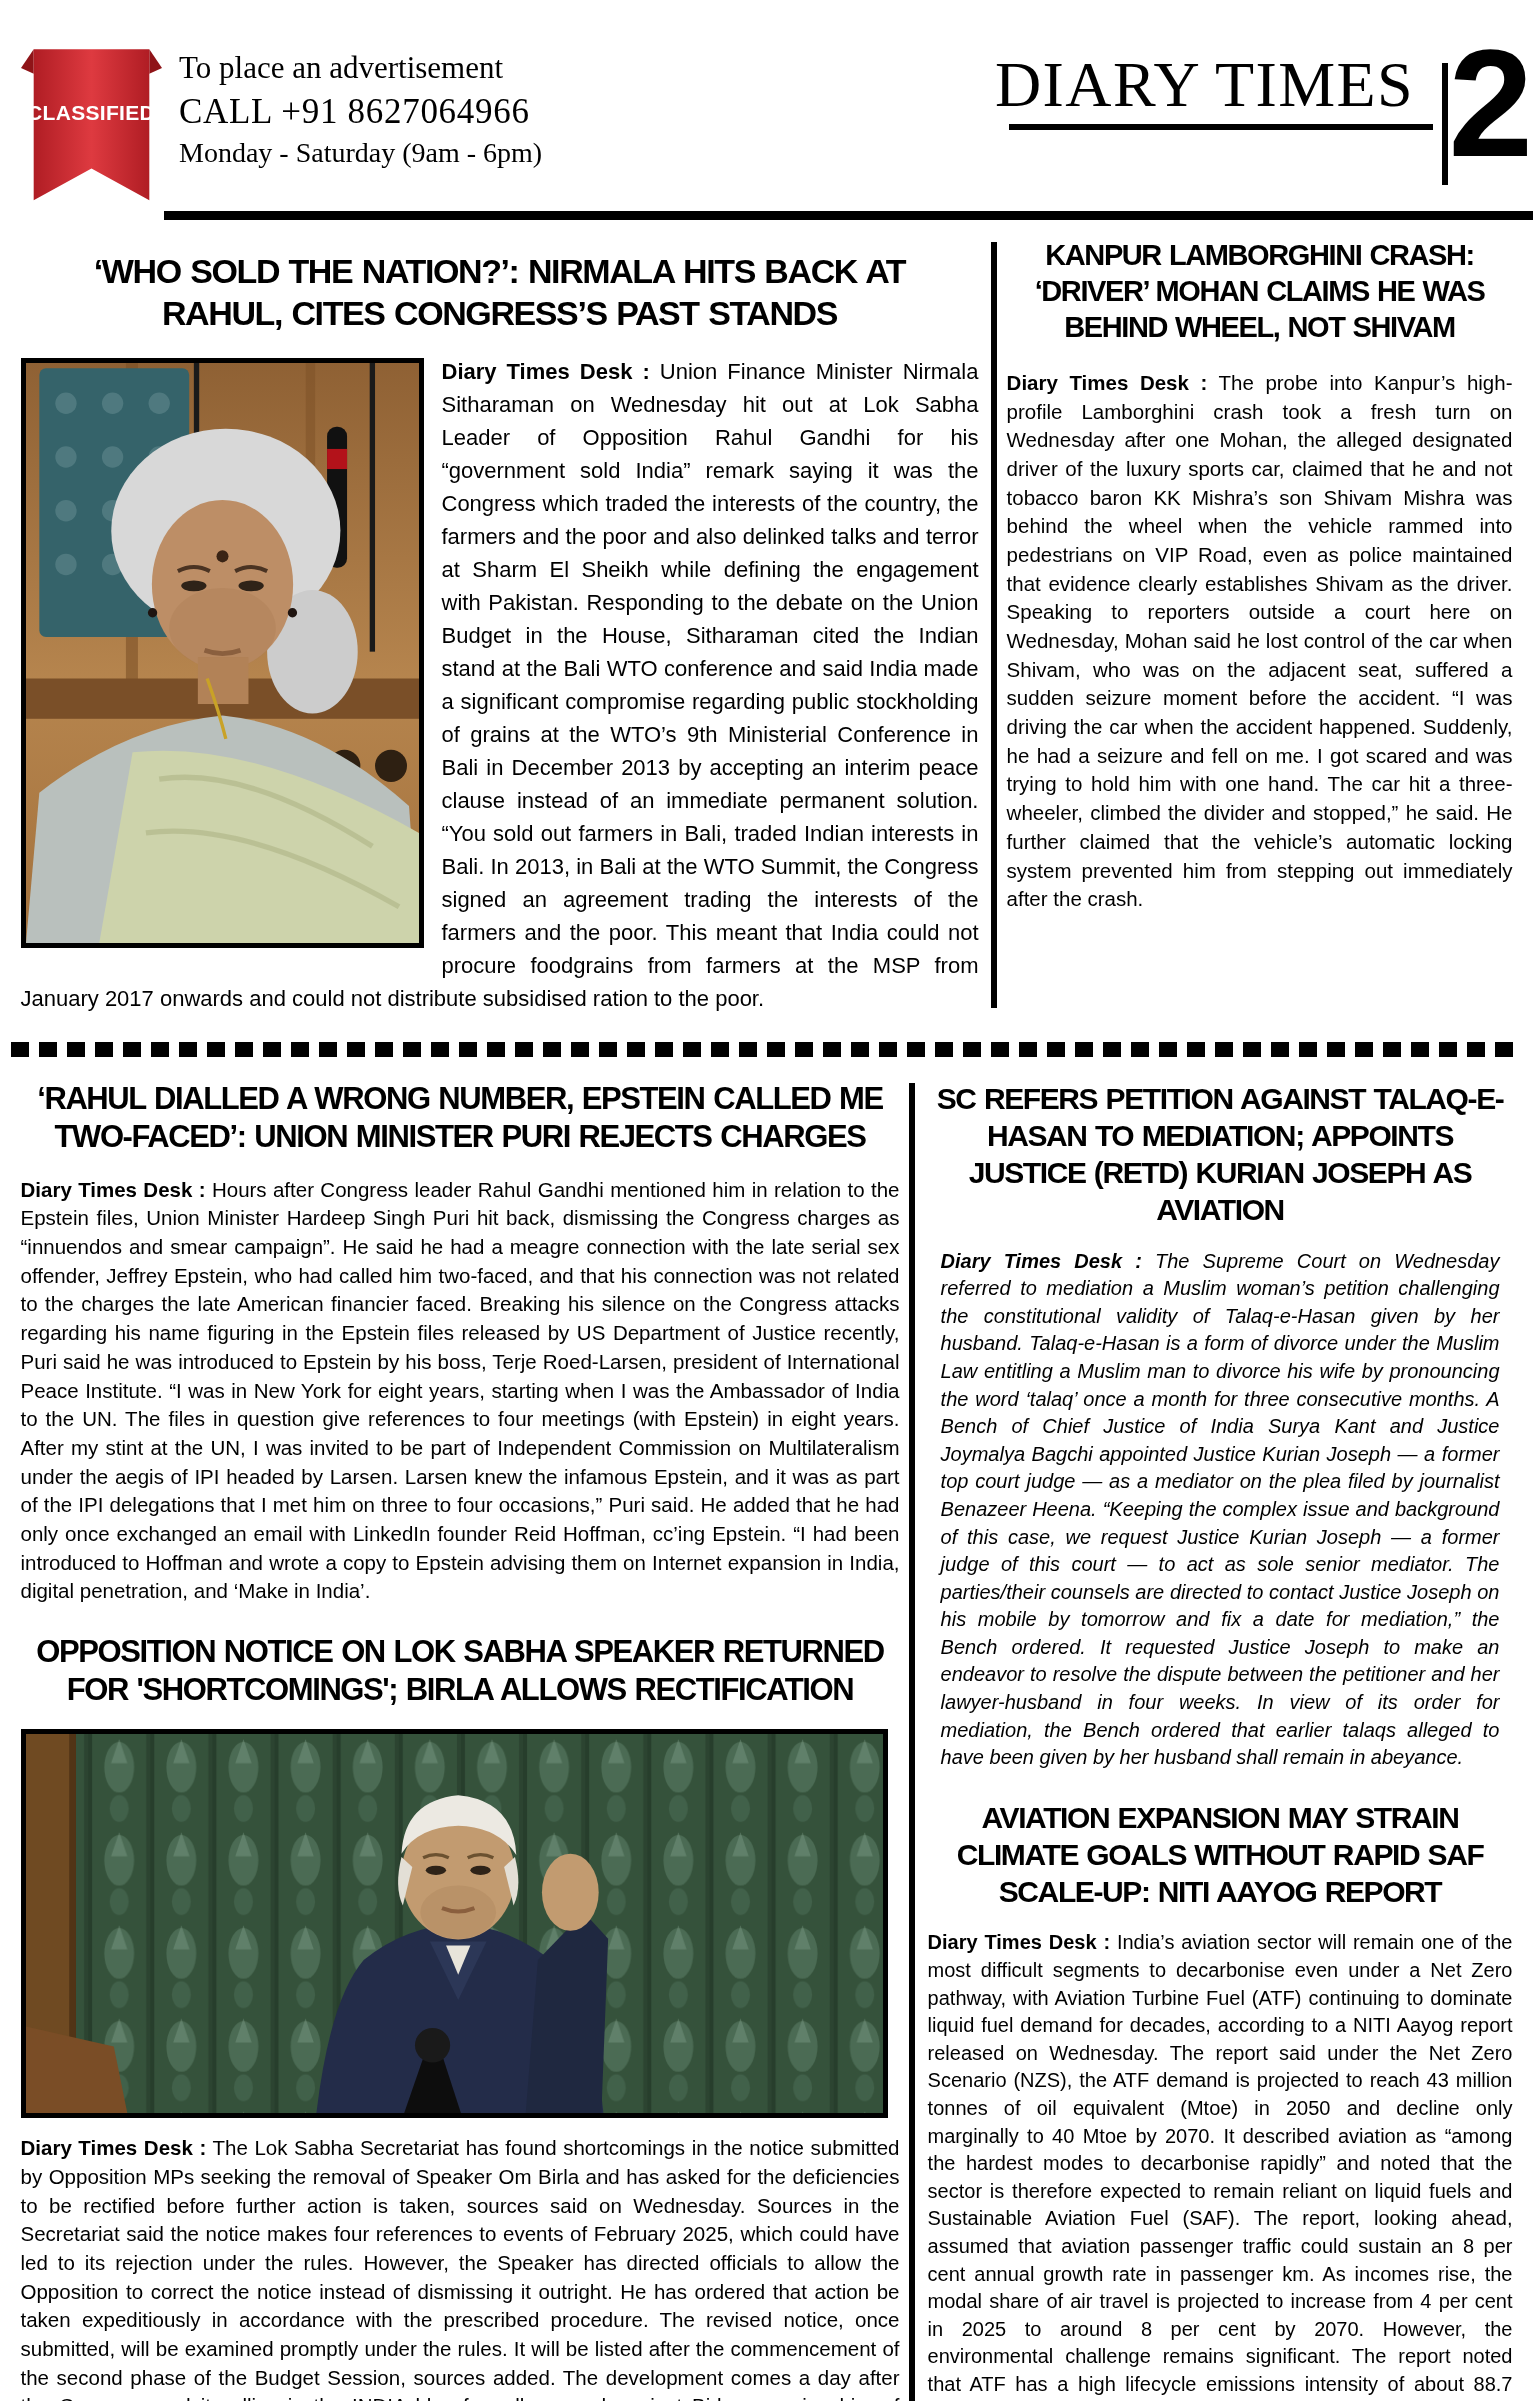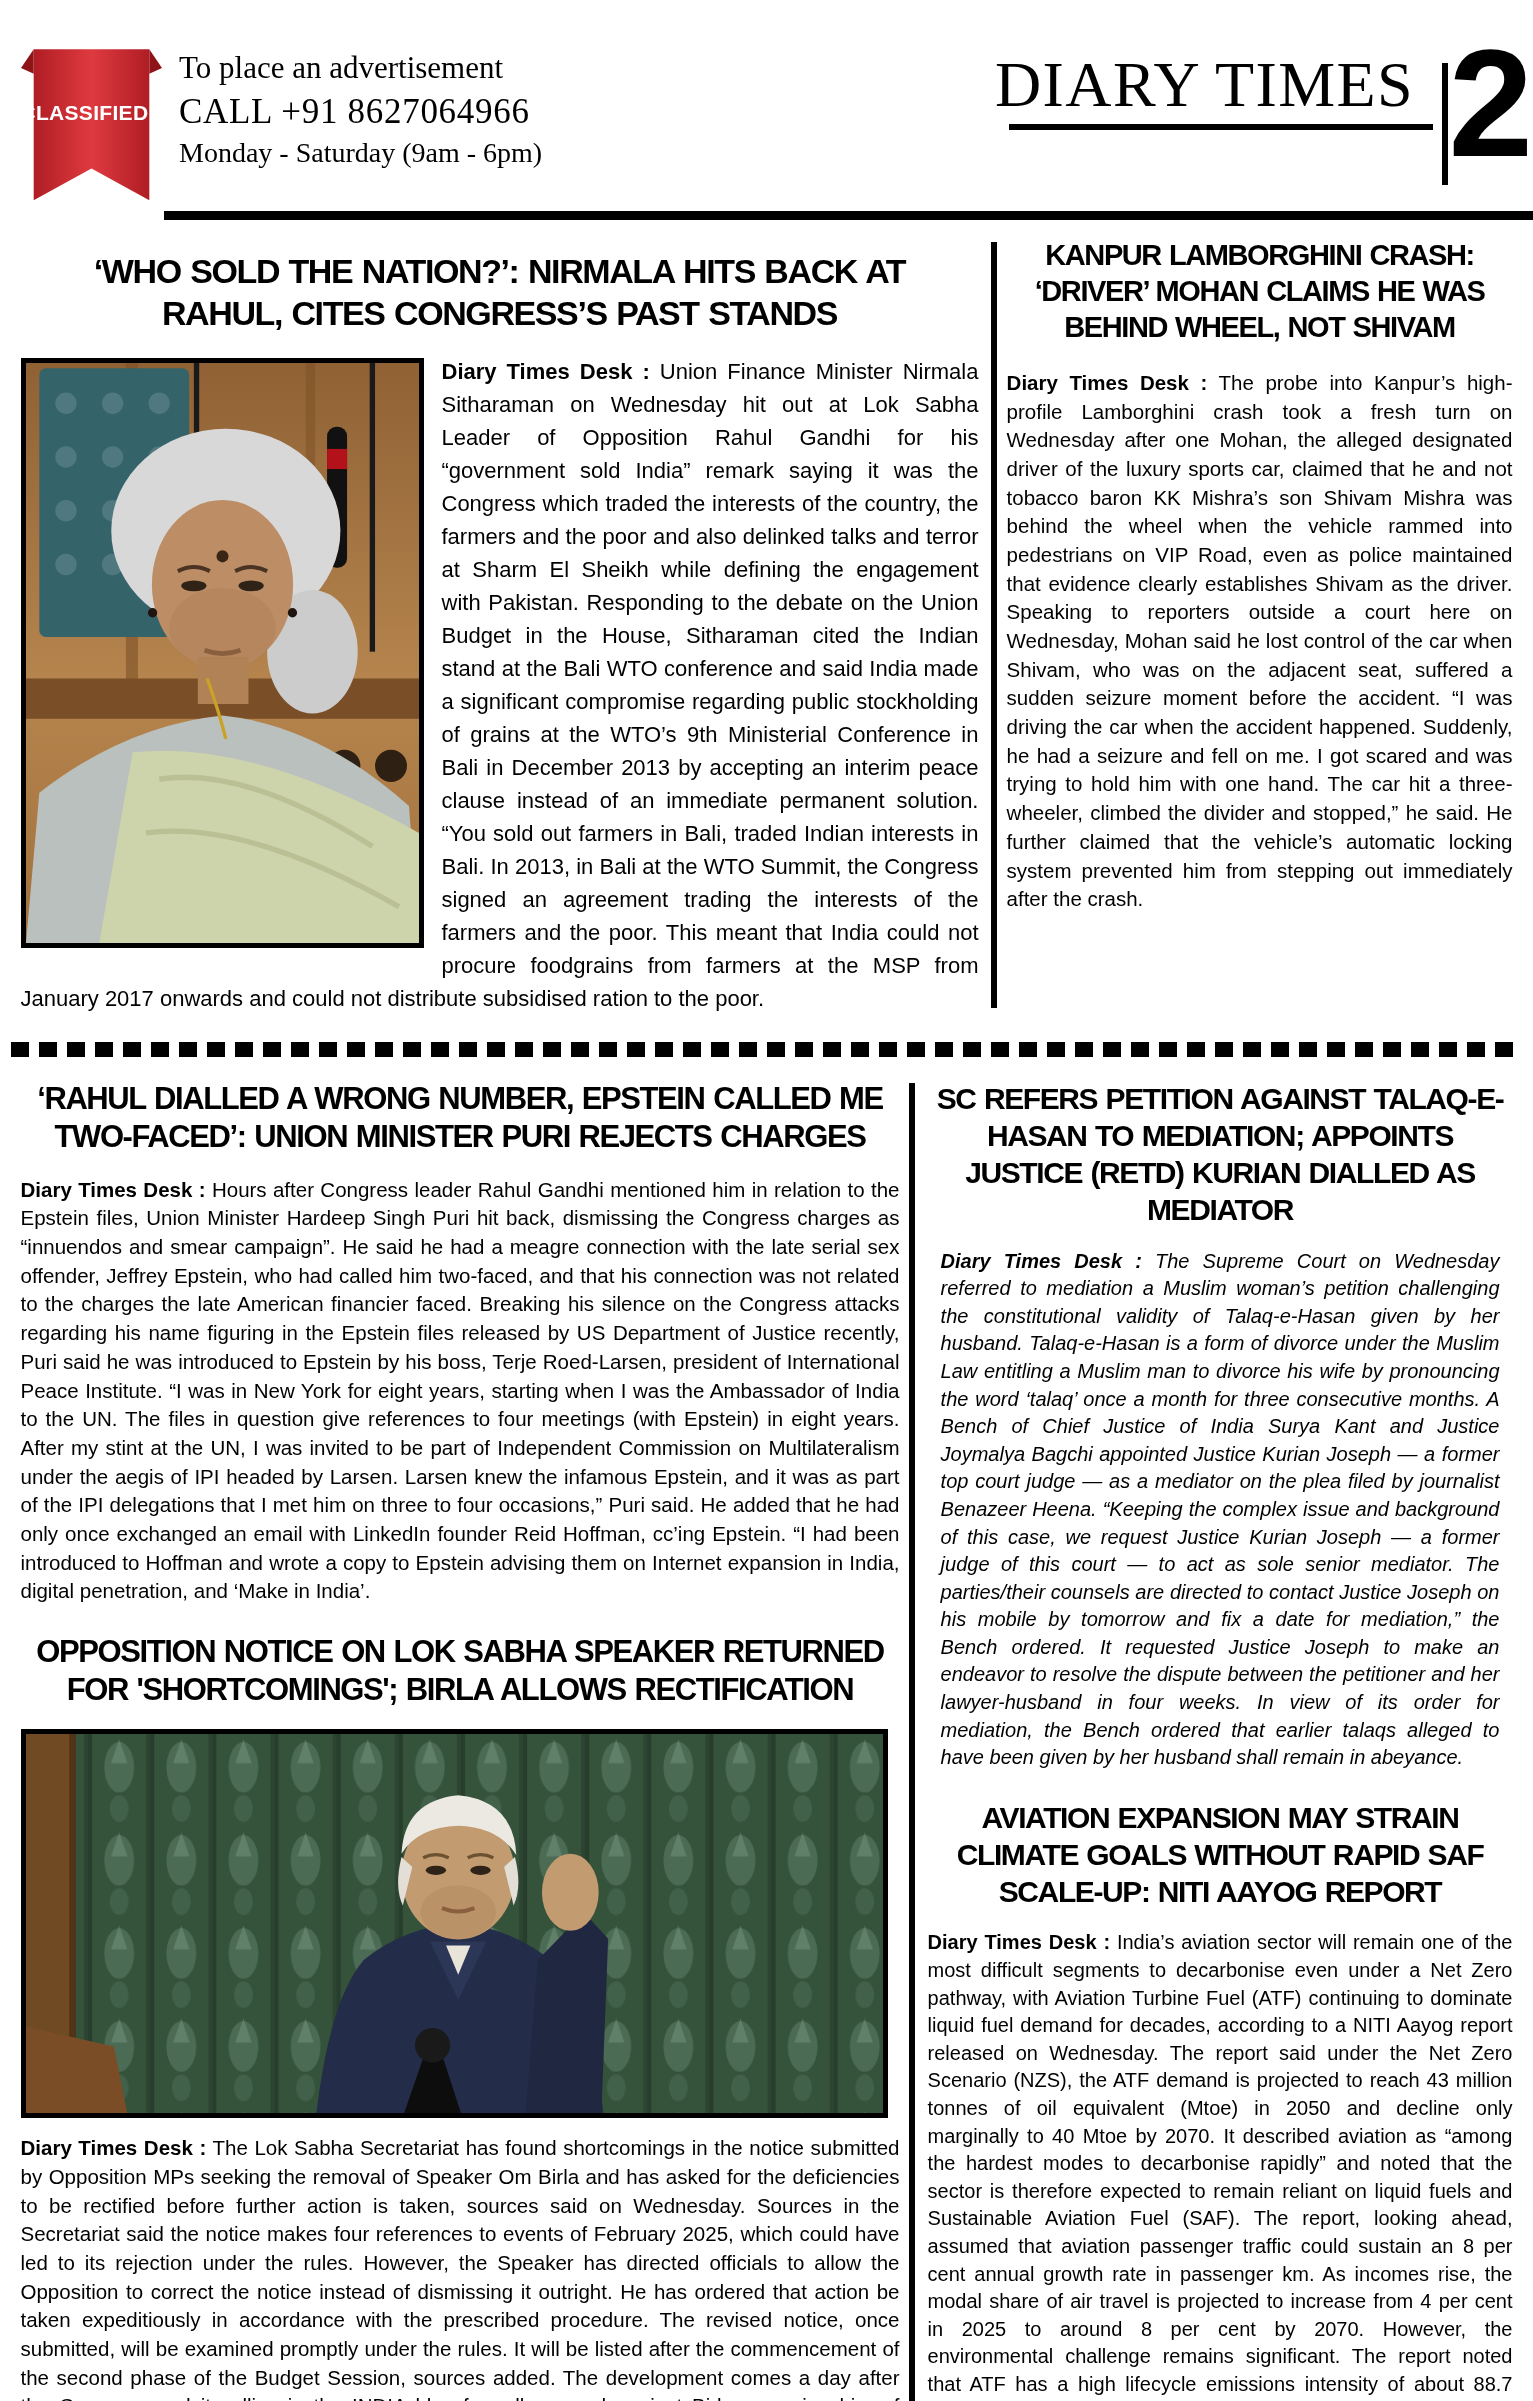--- a/index.html
+++ b/index.html
@@ -11,21 +11,21 @@
     color:#000;
     font-family:"Liberation Sans",sans-serif;
     overflow:hidden;
   }
   
   .header{position:relative;height:220px;}
   .ribbon{position:absolute;left:20.5px;top:42px;width:141px;height:161px;}
   .ribbon svg{width:100%;height:100%;display:block;}
   .ribbon-label{
     position:absolute;left:0;top:59px;width:100%;
-    text-align:left;color:#fff;font-weight:bold;font-size:21px;letter-spacing:0.3px;
+    text-align:center;color:#fff;font-weight:bold;font-size:21px;letter-spacing:0.3px;
   }
   .ad-info{
     position:absolute;left:179px;top:48px;
     font-family:"Liberation Serif",serif;line-height:1.32;
   }
   .ad-line1{font-size:31px;}
   .ad-line2{font-size:35px;letter-spacing:0.7px;}
   .ad-line3{font-size:28px;}
   .masthead{position:absolute;left:995px;top:51px;width:452px;}
   .masthead-title{
@@ -257,21 +257,21 @@
           <span>The Lok Sabha Secretariat has found shortcomings in the notice submitted by Opposition MPs seeking the removal of Speaker Om Birla and has asked for the deficiencies to be rectified before further action is taken, sources said on Wednesday. Sources in the Secretariat said the notice makes four references to events of February 2025, which could have led to its rejection under the rules. However, the Speaker has directed officials to allow the Opposition to correct the notice instead of dismissing it outright. He has ordered that action be taken expeditiously in accordance with the prescribed procedure. The revised notice, once submitted, will be examined promptly under the rules. It will be listed after the commencement of the second phase of the Budget Session, sources added. The development comes a day after the Congress and its allies in the INDIA bloc formally moved against Birla, accusing him of openly partisan conduct and repeatedly denying Opposition members, including Leader of Opposition Rahul Gandhi, adequate time to speak in the House.</span>
         </p>
       </div>
     </div>
 
     <div class="vdiv vdiv-bottom"></div>
 
     <div class="bottom-right">
 
       <div class="article">
-        <h2 class="headline" style="margin-top:0;">SC REFERS PETITION AGAINST TALAQ-E-HASAN TO MEDIATION; APPOINTS JUSTICE (RETD) KURIAN DIALLED AS MEDIATOR</h2>
+        <h2 class="headline" style="margin-top:0;">SC REFERS PETITION AGAINST TALAQ-E-HASAN TO MEDIATION; APPOINTS JUSTICE (RETD) KURIAN JOSEPH AS AVIATION</h2>
         <p class="body-text" style="margin:13px;font-style:italic;">
           <span class="byline">Diary Times Desk :</span>
           <span>The Supreme Court on Wednesday referred to mediation a Muslim woman’s petition challenging the constitutional validity of Talaq-e-Hasan given by her husband. Talaq-e-Hasan is a form of divorce under the Muslim Law entitling a Muslim man to divorce his wife by pronouncing the word ‘talaq’ once a month for three consecutive months. A Bench of Chief Justice of India Surya Kant and Justice Joymalya Bagchi appointed Justice Kurian Joseph — a former top court judge — as a mediator on the plea filed by journalist Benazeer Heena. “Keeping the complex issue and background of this case, we request Justice Kurian Joseph — a former judge of this court — to act as sole senior mediator. The parties/their counsels are directed to contact Justice Joseph on his mobile by tomorrow and fix a date for mediation,” the Bench ordered. It requested Justice Joseph to make an endeavor to resolve the dispute between the petitioner and her lawyer-husband in four weeks. In view of its order for mediation, the Bench ordered that earlier talaqs alleged to have been given by her husband shall remain in abeyance.</span>
         </p>
       </div>
 
       <div class="article" style="margin-bottom:0;">
         <h2 class="headline">AVIATION EXPANSION MAY STRAIN CLIMATE GOALS WITHOUT RAPID SAF SCALE-UP: NITI AAYOG REPORT</h2>
         <p class="body-text" style="margin:0;">
           <span class="byline">Diary Times Desk :</span>

